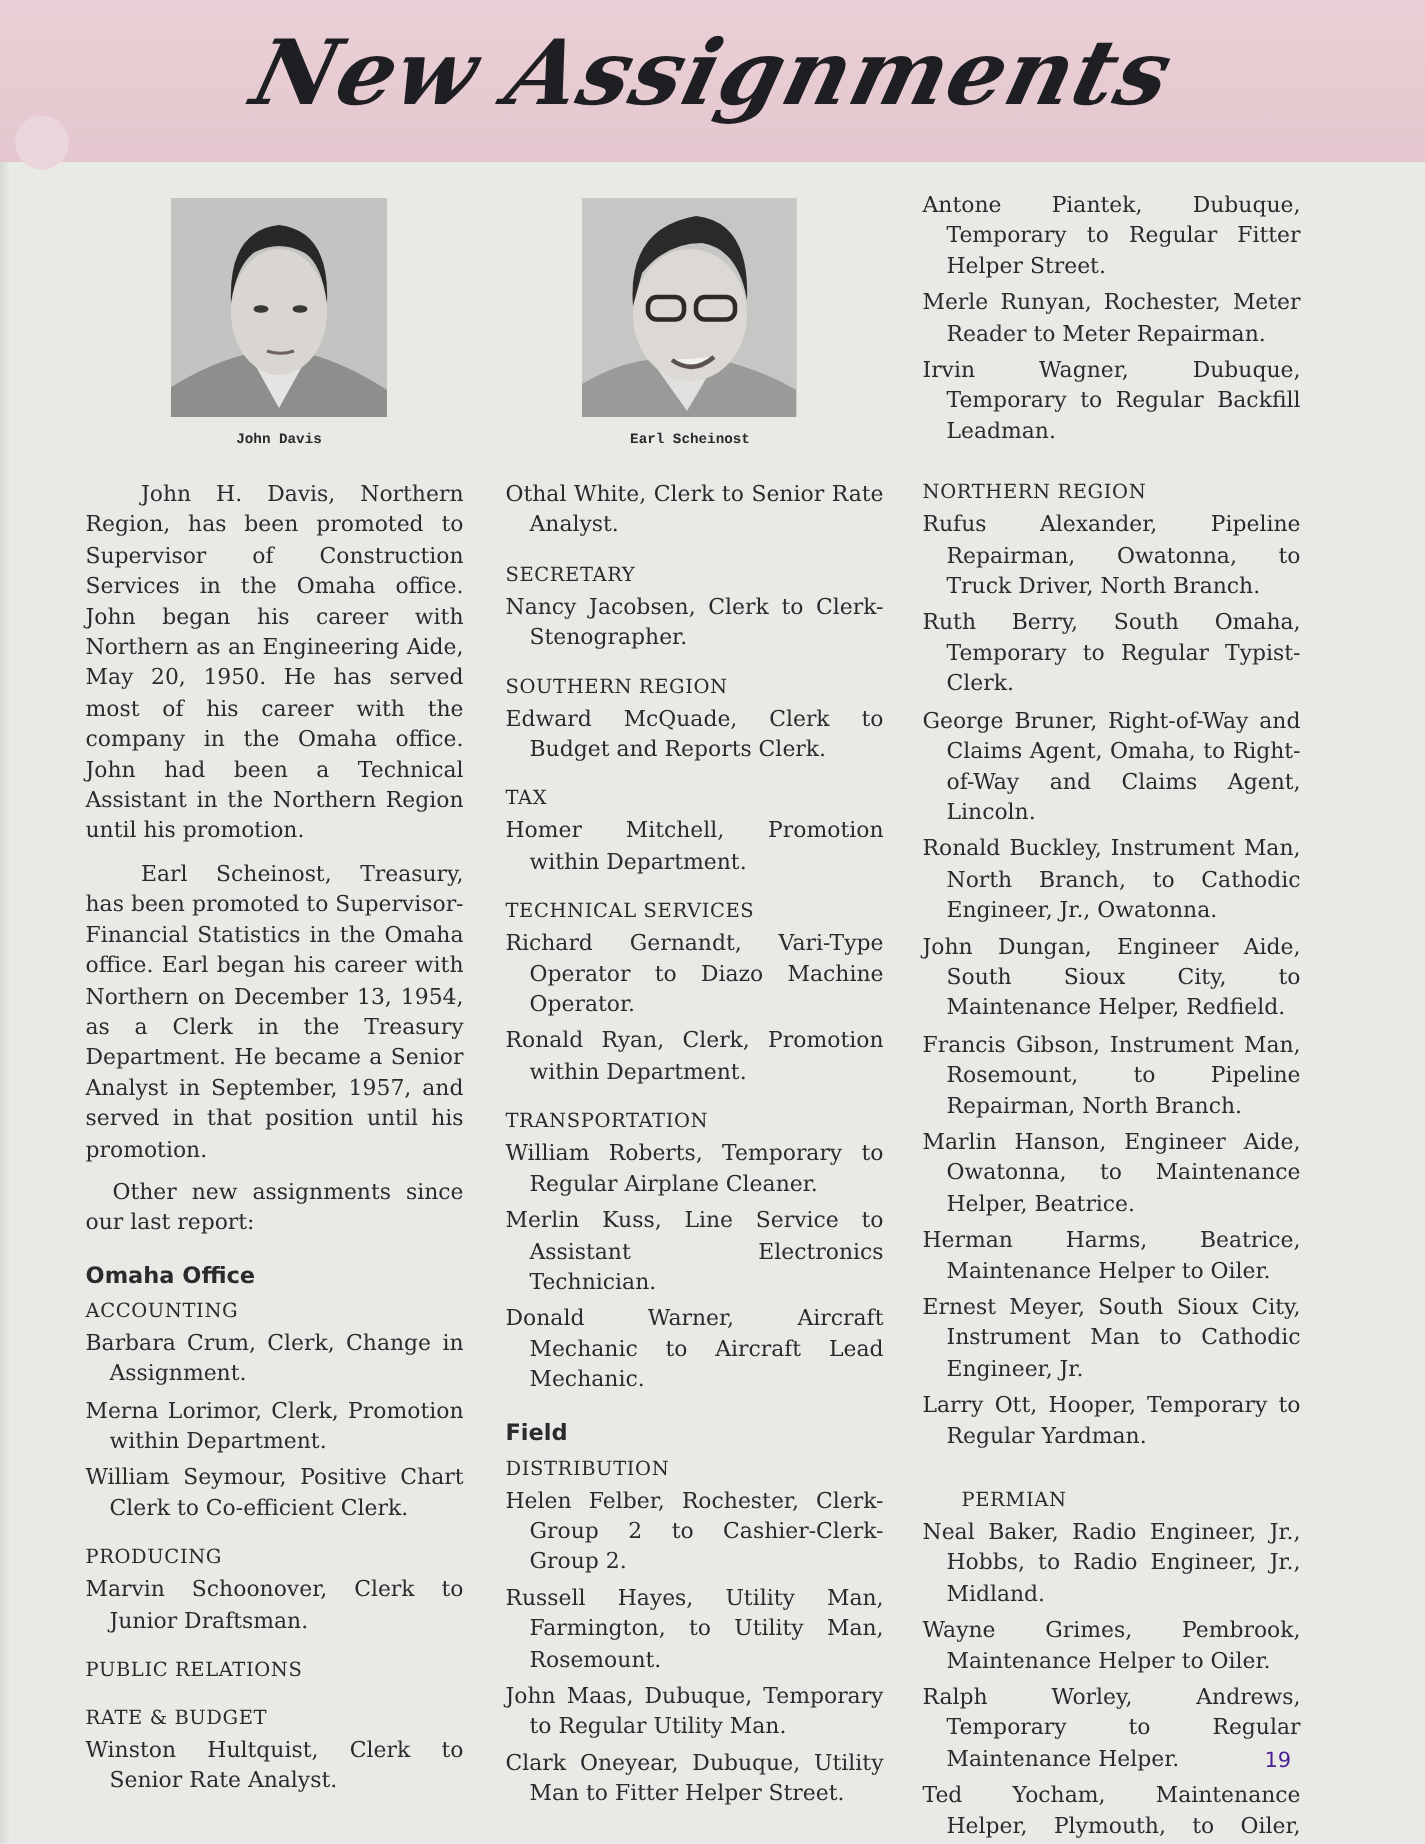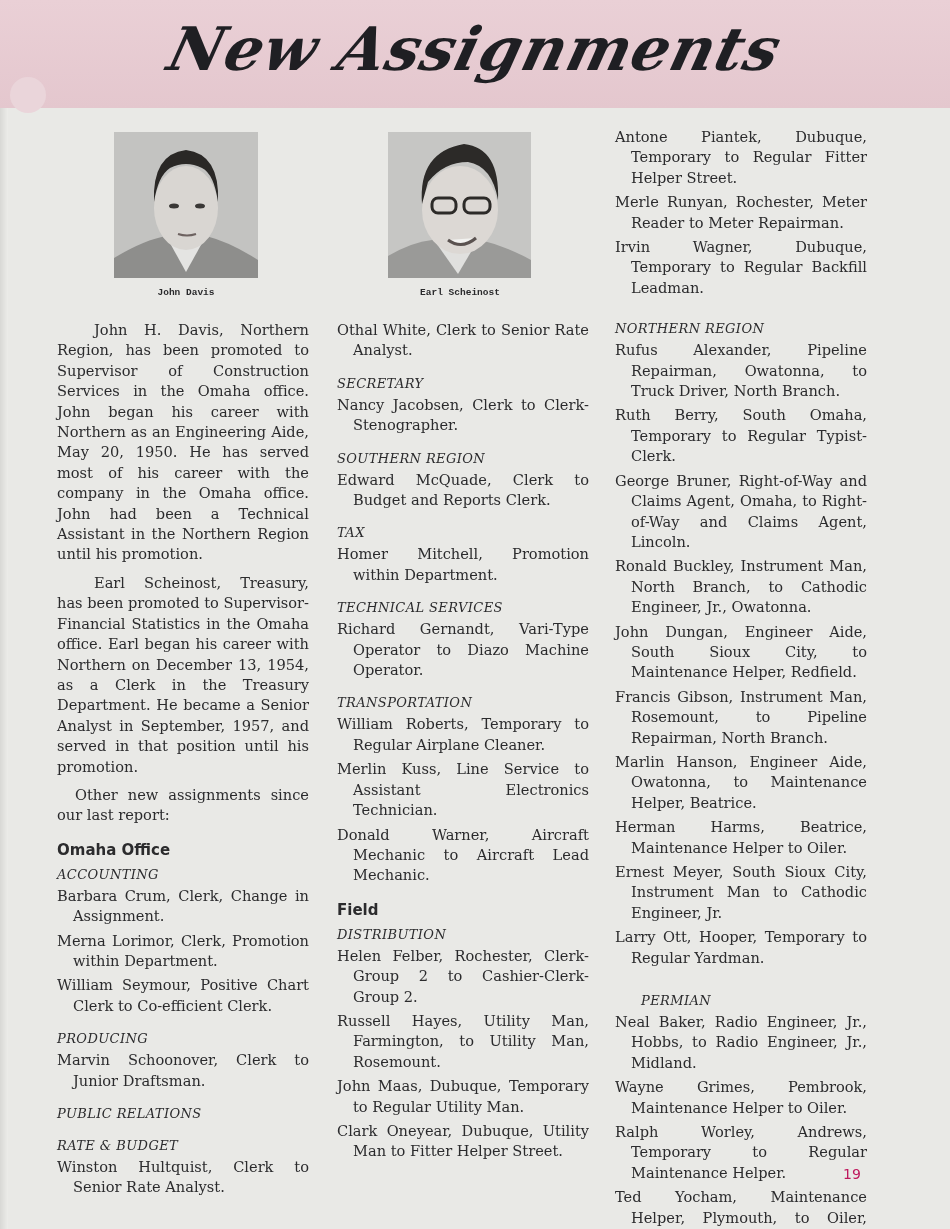--- a/index.html
+++ b/index.html
@@ -31,27 +31,27 @@
   .col1 { left: 57px; top: 320px; width: 252px; }
   .col2 { left: 337px; top: 320px; width: 252px; }
   .col3 { left: 615px; top: 127px; width: 252px; }
   p.body { margin: 0 0 8px 0; text-align: justify; text-indent: 18px; }
   p.body b { font-weight: normal; margin-left: 19px; }
   .office-head {
     font-family: "DejaVu Sans", sans-serif; font-weight: bold; font-size: 15px;
     margin: 14px 0 6px 0; line-height: 20px;
   }
   .dept {
-    font-style: italic; font-size: 13px; letter-spacing: 0.4px; margin: 14px 0 2px 0; line-height: 18px;
+    font-size: 13px; letter-spacing: 0.4px; margin: 14px 0 2px 0; line-height: 18px;
   }
   .dept.first { margin-top: 2px; }
   .entry { margin: 0 0 4px 0; padding-left: 16px; text-indent: -16px; text-align: justify; }
   .pagenum {
     position: absolute; left: 843px; top: 1166px;
-    font-family: "DejaVu Sans", sans-serif; font-size: 14px; color: #be185d;
+    font-family: "DejaVu Sans", sans-serif; font-size: 14px; color: #4c1d95;
   }
 </style>
 </head>
 <body>
 
 <div class="page-edge"></div>
 
 <div class="banner">
   <div class="banner-tab"></div>
   <div class="banner-title">New Assignments</div>
@@ -113,20 +113,21 @@
   <div class="entry">Nancy Jacobsen, Clerk to Clerk-Stenographer.</div>
 
   <div class="dept">SOUTHERN REGION</div>
   <div class="entry">Edward McQuade, Clerk to Budget and Reports Clerk.</div>
 
   <div class="dept">TAX</div>
   <div class="entry">Homer Mitchell, Promotion within Department.</div>
 
   <div class="dept">TECHNICAL SERVICES</div>
   <div class="entry">Richard Gernandt, Vari-Type Operator to Diazo Machine Operator.</div>
+  <div class="entry">Ronald Ryan, Clerk, Promotion within Department.</div>
 
   <div class="dept">TRANSPORTATION</div>
   <div class="entry">William Roberts, Temporary to Regular Airplane Cleaner.</div>
   <div class="entry">Merlin Kuss, Line Service to Assistant Electronics Technician.</div>
   <div class="entry">Donald Warner, Aircraft Mechanic to Aircraft Lead Mechanic.</div>
 
   <div class="office-head">Field</div>
 
   <div class="dept first">DISTRIBUTION</div>
   <div class="entry">Helen Felber, Rochester, Clerk-Group 2 to Cashier-Clerk-Group 2.</div>

